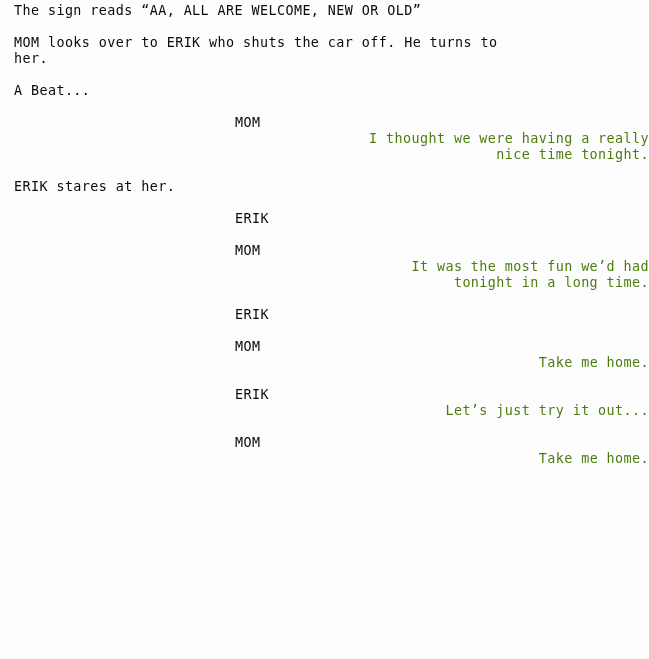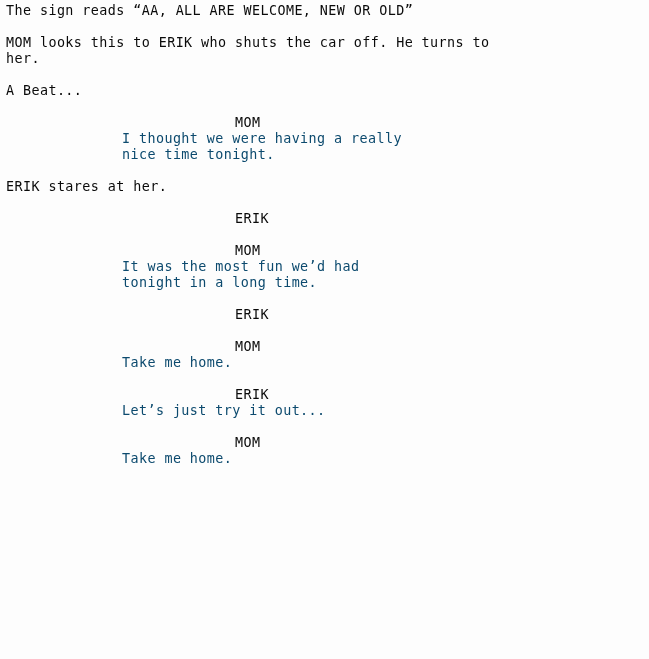--- a/index.html
+++ b/index.html
@@ -33,54 +33,55 @@
   .block {
     margin: 0;
     padding: 0;
   }
   .action {
     font-size: 13.4px;
     line-height: 16px;
     color: #0a0a0a;
     letter-spacing: 0.42px;
     white-space: pre-wrap;
-    margin: 0 0 16px 0;
+    margin: 0 0 16px 8px;
     max-width: 640px;
   }
   .dialogue-block {
     margin: 0 0 16px 0;
   }
   .cue {
     font-size: 13.4px;
     line-height: 16px;
     color: #0a0a0a;
     letter-spacing: 0.42px;
     margin: 0;
     padding-left: 229px;
     white-space: pre;
   }
   .speech {
     font-size: 13.4px;
     line-height: 16px;
-    color: #0c4a6e;
+    color: #4d7c0f;
     letter-spacing: 0.42px;
     margin: 0;
     padding-left: 116px;
     white-space: pre-wrap;
+    text-align: right;
   }
 </style>
 </head>
 <body>
 
 <div id="screenplay">
   <div class="page">
 
     <p class="action block">The sign reads “AA, ALL ARE WELCOME, NEW OR OLD”</p>
 
-    <p class="action block">MOM looks this to ERIK who shuts the car off. He turns to
+    <p class="action block">MOM looks over to ERIK who shuts the car off. He turns to
 her.</p>
 
     <p class="action block">A Beat...</p>
 
 
     <div class="dialogue-block">
       <p class="cue">MOM</p>
       <p class="speech">I thought we were having a really
 nice time tonight.</p>
     </div>

